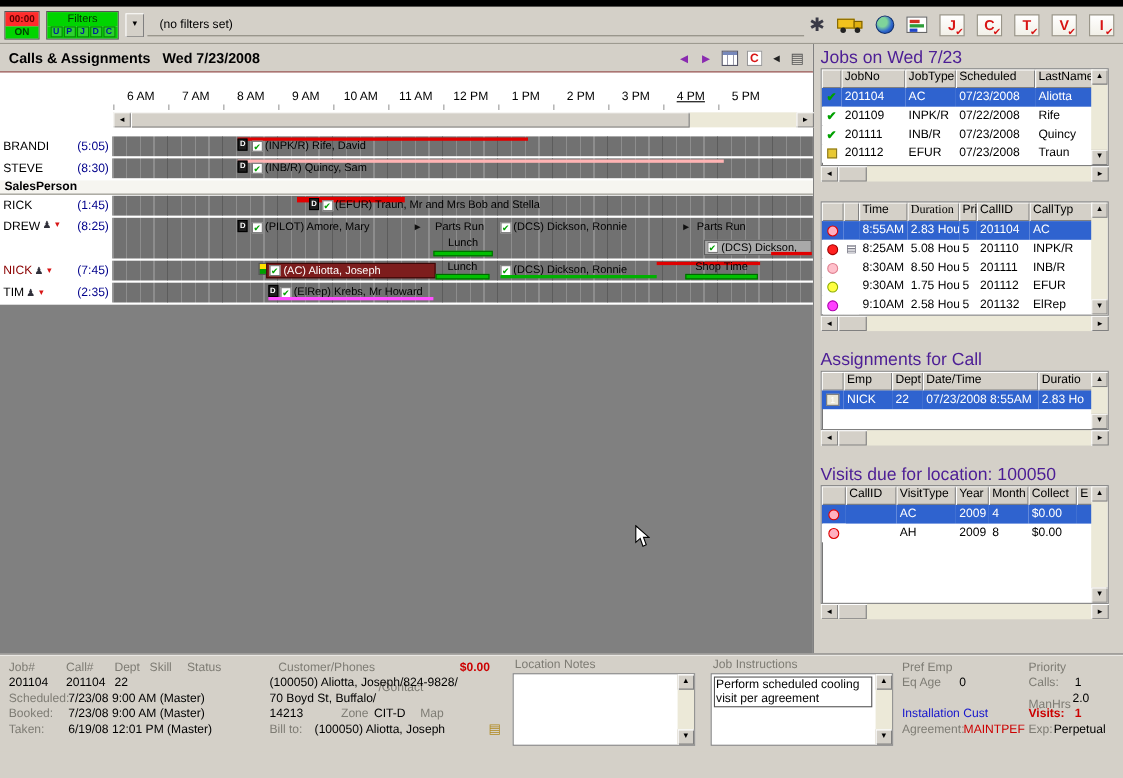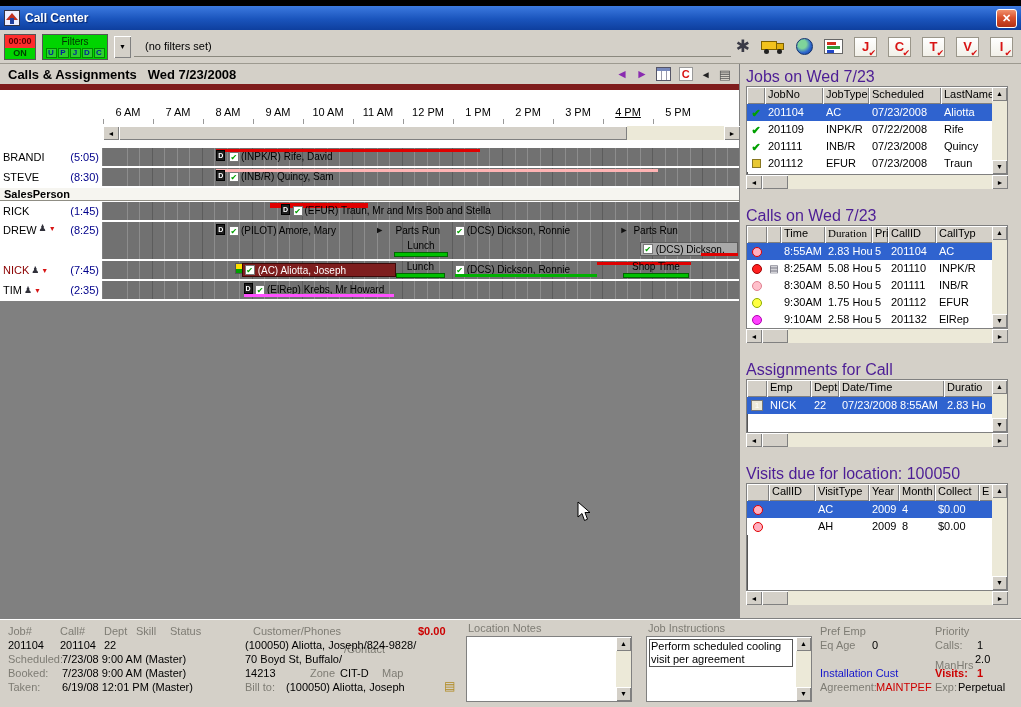--- a/index.html
+++ b/index.html
@@ -39,21 +39,21 @@
   .ico-board i:nth-child(1){ left:2px; top:2px; width:9px; background:#d03020; }
   .ico-board i:nth-child(2){ left:2px; top:6px; width:13px; background:#2e9e3a; }
   .ico-board i:nth-child(3){ left:2px; top:10px; width:7px; background:#2247c8; }
   .letter-ico { position:relative; width:23px; height:20px; background:linear-gradient(#fff,#f2f0e8); border:1px solid #9a968a; text-align:center; }
   .letter-ico .lt { color:#d81414; font-weight:bold; font-size:13px; line-height:18px; }
   .letter-ico::after { content:"✔"; position:absolute; right:0; bottom:-2px; color:#d81414; font-size:9px; }
 
   
   .main { display:flex; height:554px; }
   .left-panel { width:740px; display:flex; flex-direction:column; border-right:1px solid #808080; background:#fff; }
-  .lp-header { height:26px; background:#d4d0c8; display:flex; align-items:center; padding:0 8px; border-bottom:6px solid #7f1d1d; }
+  .lp-header { height:26px; background:#d4d0c8; display:flex; align-items:center; padding:0 8px; border-bottom:1px solid #7f1d1d; }
   .lp-title { font-size:13px; font-weight:bold; white-space:pre; }
   .lp-icons { margin-left:auto; display:flex; align-items:center; gap:8px; }
   .ico-prev::before { content:"◄"; color:#8a2bb0; font-size:12px; }
   .ico-next::before { content:"►"; color:#8a2bb0; font-size:12px; }
   .ico-cal { width:15px; height:14px; background:#fff; border:1px solid #556; background-image:linear-gradient(#7788bb 0 3px, transparent 3px), repeating-linear-gradient(90deg, transparent 0 4px, #99a 4px 5px); }
   .ico-c { width:14px; height:14px; background:#fff; border:1px solid #999; color:#d81414; font-weight:bold; font-size:11px; text-align:center; line-height:12px; }
   .ico-back::before { content:"◄"; font-size:10px; color:#222; }
   .ico-notes::before { content:"▤"; font-size:13px; color:#555; }
 
   
@@ -136,29 +136,20 @@
   .gbox .g-white { position:absolute; left:0; right:0; top:14px; bottom:3px; background:#fff; border:1px solid #808080; }
   .gbox .g-text { position:absolute; left:2px; top:2px; right:18px; font-size:11px; line-height:13px; border:1px solid #555; padding:0 1px; }
 </style>
 </head>
 <body>
 
 <div class="screen">
 
   <div class="top-strip"></div>
 
-  <div class="titlebar">
-    <svg class="app-icon" viewBox="0 0 16 16">
-      <rect x="0.5" y="0.5" width="15" height="15" fill="#eef" stroke="#334"></rect>
-      <path d="M2 10 L8 3 L14 10 Z" fill="#c03020"></path>
-      <rect x="6" y="8" width="4" height="6" fill="#2040a0"></rect>
-    </svg>
-    <span class="ttl">Call Center</span>
-    <div class="close-btn">✕</div>
-  </div>
 
   <div class="toolbar">
     <div class="clock-badge">
       <div class="t">00:00</div>
       <div class="s">ON</div>
     </div>
     <div class="filters-badge">
       <div class="f">Filters</div>
       <div class="letters">
           <span>U</span>
@@ -416,21 +407,20 @@
           </div>
         </div>
       <div class="hscroll">
         <div class="sbtn">◄</div>
         <div class="hs-thumb"></div>
         <div class="hs-track"></div>
         <div class="sbtn">►</div>
       </div>
       <div class="rp-gap"></div>
 
-      <div class="rp-title">Calls on Wed 7/23</div>
       <div class="data-table" style="height:104px;">
           <div class="t-head">
             <div class="t-hcell" style="width: 20px;"></div>
             <div class="t-hcell" style="width: 14px;"></div>
             <div class="t-hcell" style="width: 44px;">Time</div>
             <div class="t-hcell" style="width: 47px; font-family: Liberation Serif, serif;">Duration</div>
             <div class="t-hcell" style="width: 16px;">Pri</div>
             <div class="t-hcell" style="width: 48px;">CallID</div>
             <div class="t-hcell" style="width: 58px;">CallTyp</div>
           </div>

